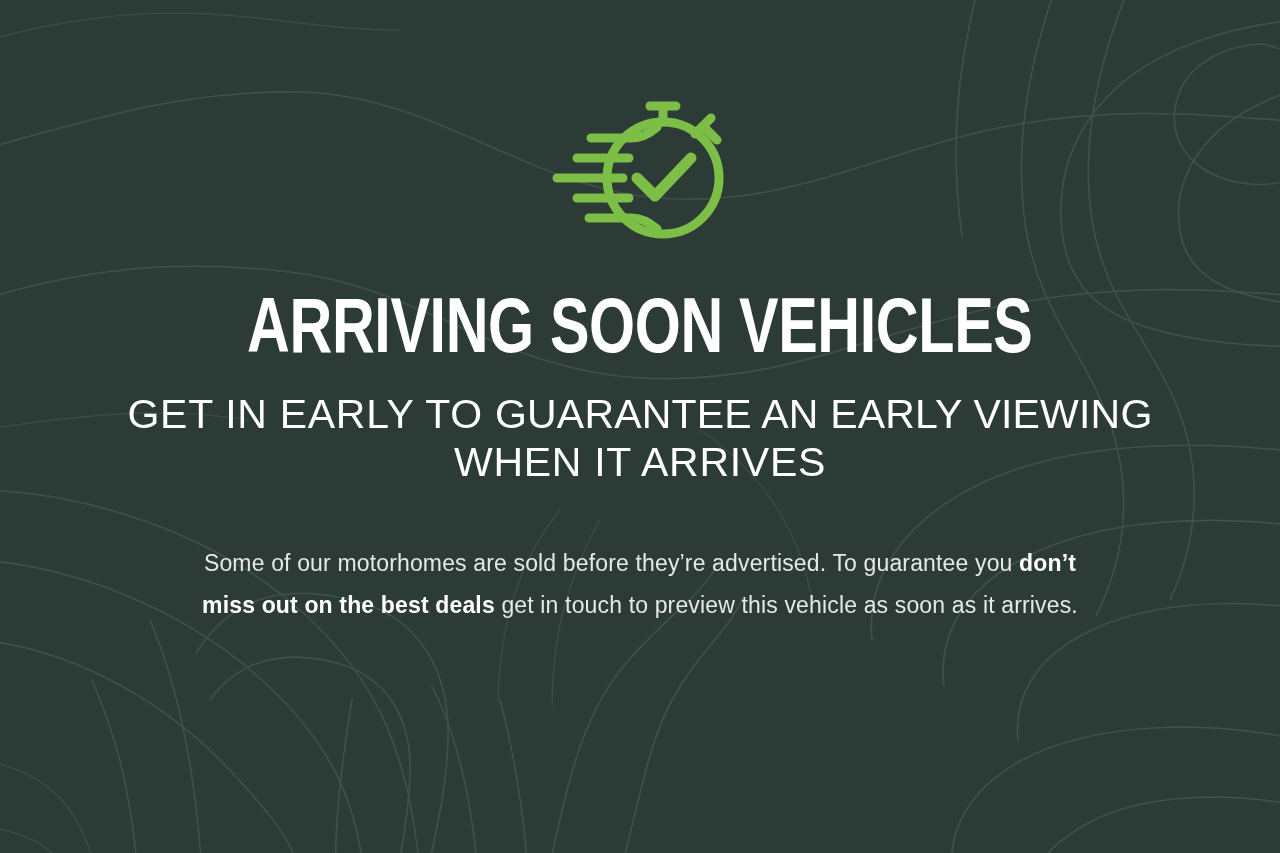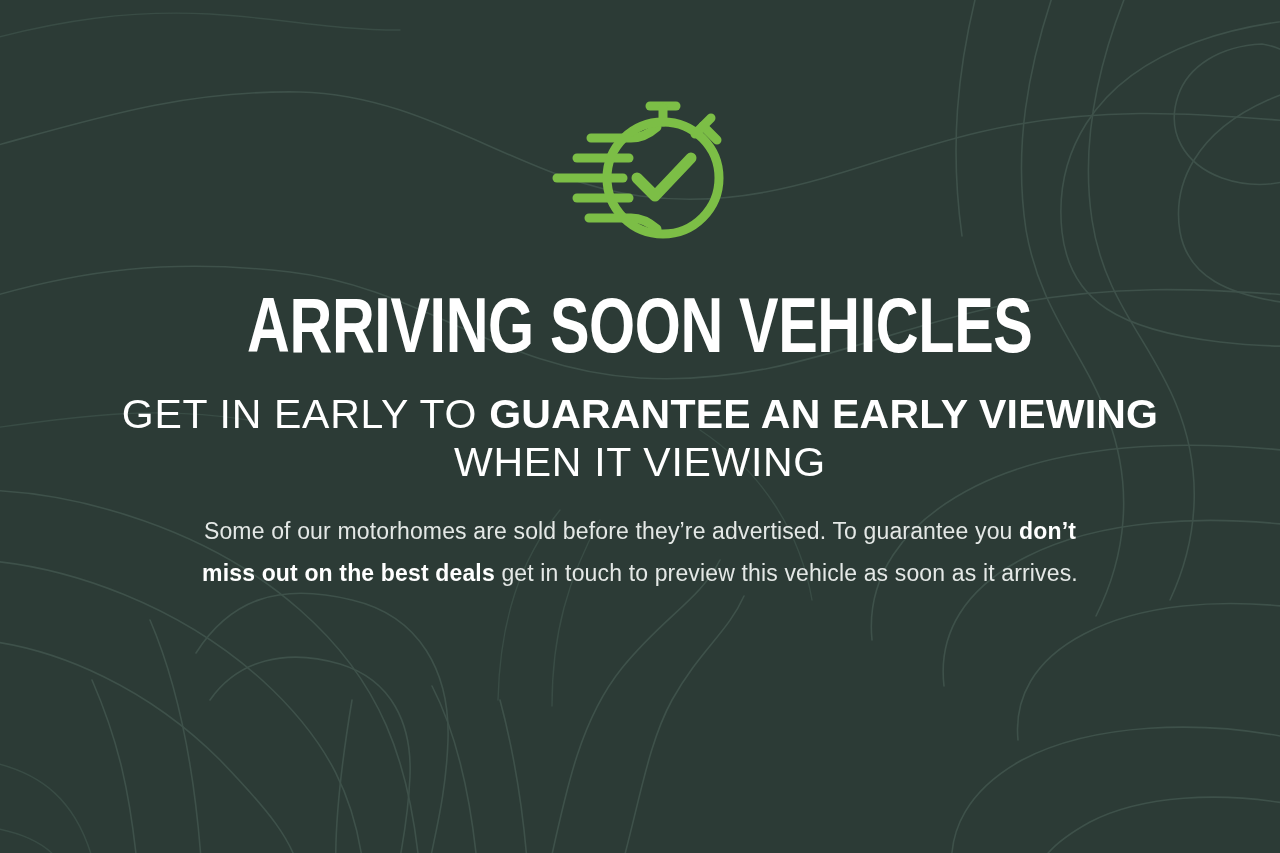--- a/index.html
+++ b/index.html
@@ -83,25 +83,25 @@
   #subheading {
     margin-top:32px;
     width:1060px;
     text-align:center;
     color:#ffffff;
     font-size:41px;
     line-height:1.17;
     font-weight:400;
     letter-spacing:0.7px;
   }
-  #subheading b { font-weight:700; letter-spacing:0.2px; }
+  #subheading b { font-weight:400; letter-spacing:0.2px; }
 
   
   #body-copy {
-    margin-top:24px;
+    margin-top:56px;
     width:910px;
     text-align:center;
     color:#e4e8e6;
     font-size:23px;
     line-height:1.82;
     font-weight:400;
     letter-spacing:0.15px;
   }
   #body-copy b { font-weight:700; color:#ffffff; }
 </style>
@@ -180,18 +180,18 @@
 
           <circle cx="118" cy="82" r="56" stroke-width="9"></circle>
 
           <path stroke-width="11" d="M92,82 L110,100 L146,62"></path>
         </g>
       </svg>
     </div>
 
     <h1 id="title" style="color: rgb(255, 255, 255);">ARRIVING SOON VEHICLES</h1>
 
-    <h2 id="subheading" style="color: rgb(255, 255, 255);"><span>GET IN EARLY TO </span><b>GUARANTEE AN EARLY VIEWING</b><span> WHEN IT VIEWING</span></h2>
+    <h2 id="subheading" style="color: rgb(255, 255, 255);"><span>GET IN EARLY TO </span><b>GUARANTEE AN EARLY VIEWING</b><span> WHEN IT ARRIVES</span></h2>
 
     <p id="body-copy" style="color: rgb(228, 232, 230);"><span>Some of our motorhomes are sold before they’re advertised. To guarantee you </span><b>don’t miss out on the best deals</b><span> get in touch to preview this vehicle as soon as it arrives.</span></p>
 
   </div>
 </div>
 
 </body></html>

